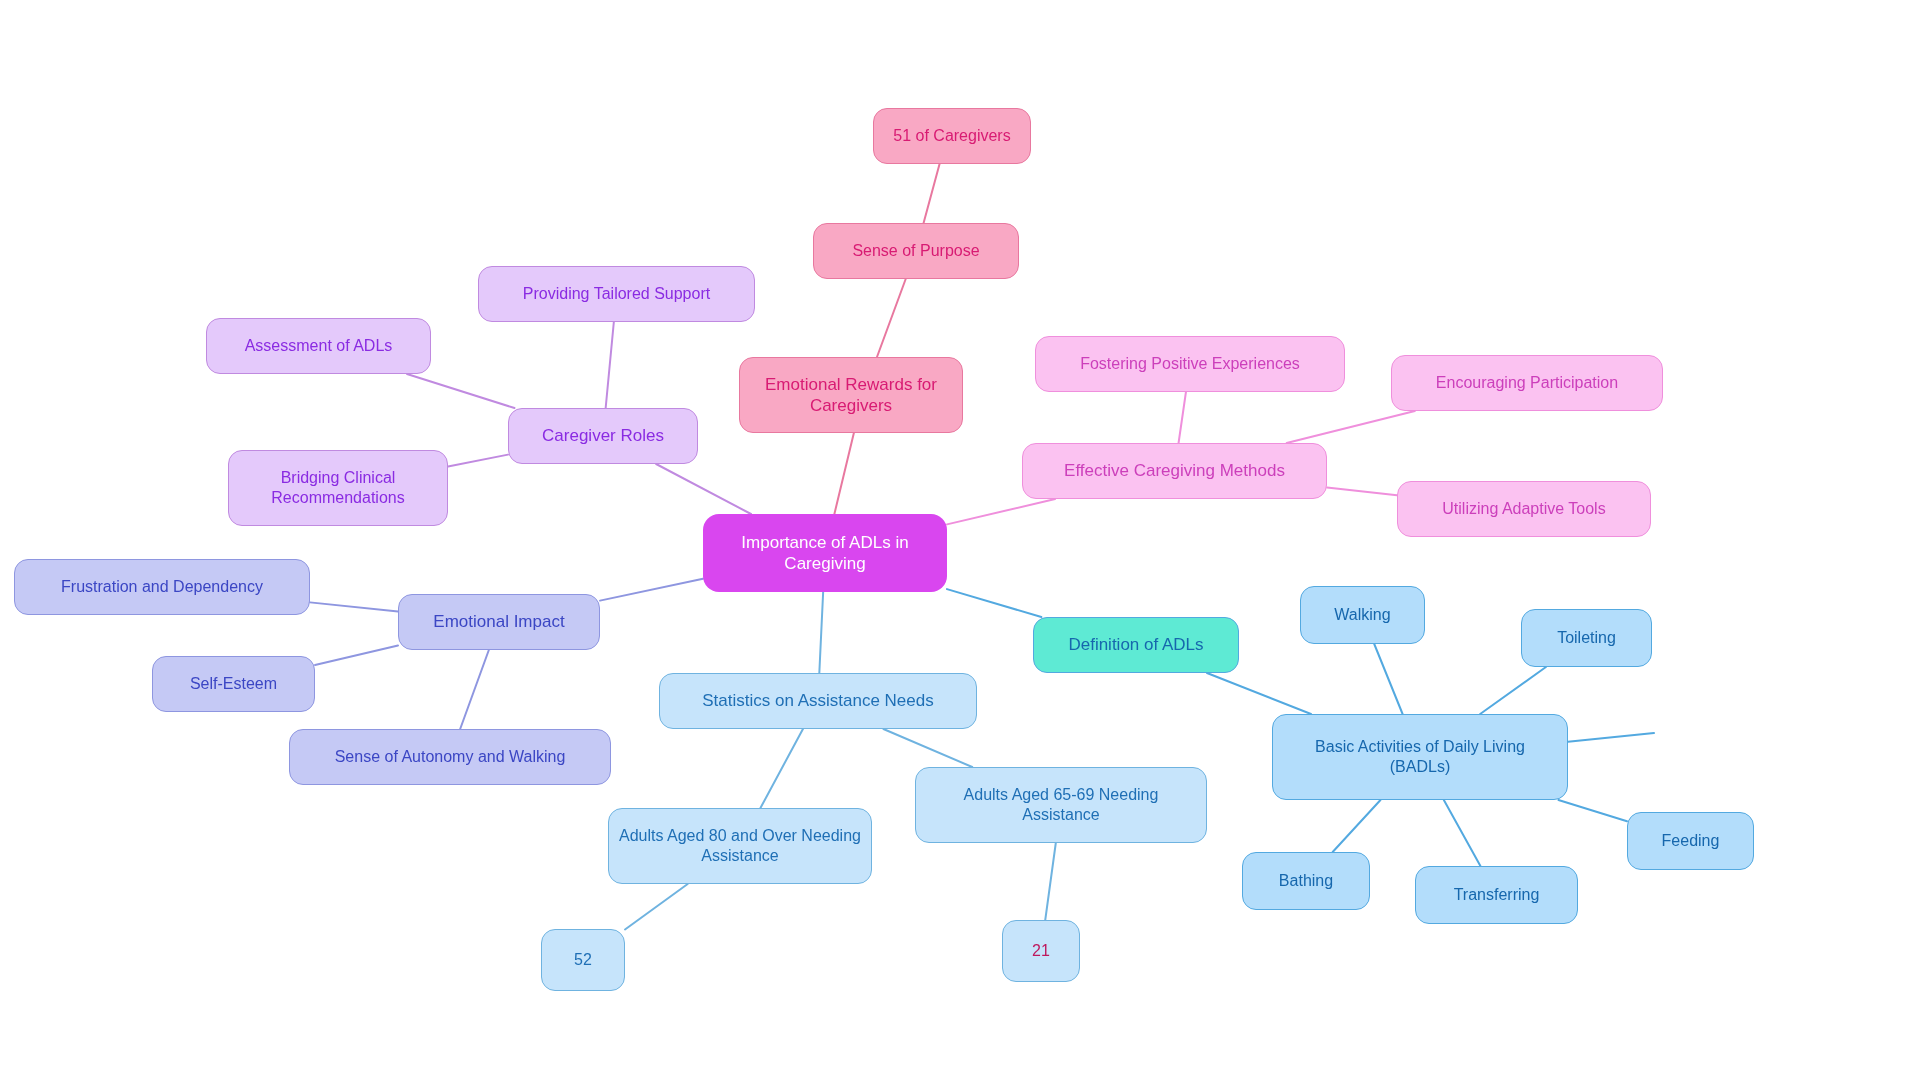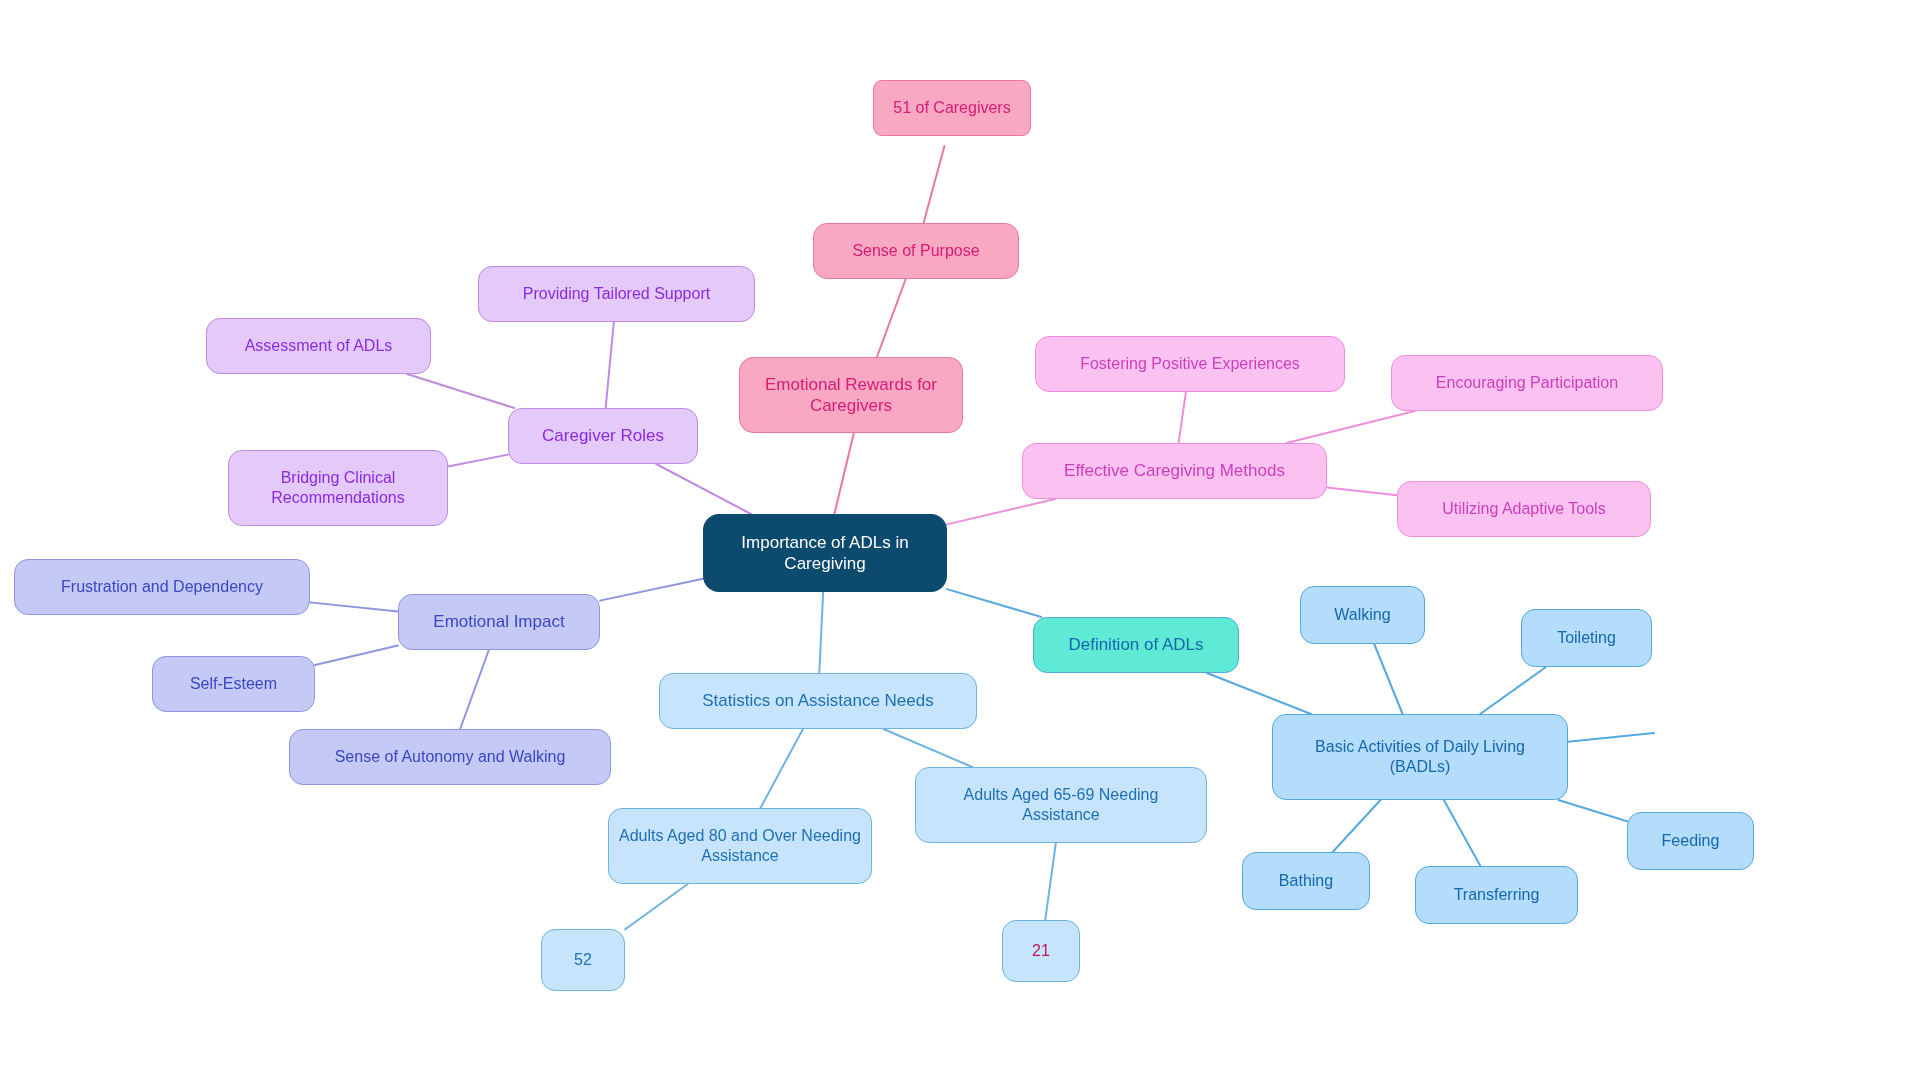--- a/index.html
+++ b/index.html
@@ -83,24 +83,24 @@
       <line x1="947" y1="589.0900321543409" x2="1041.3478260869565" y2="617" stroke="#53a9e0" stroke-width="2" stroke-linecap="round"></line>
       <line x1="1207" y1="673" x2="1310.9642857142858" y2="714" stroke="#53a9e0" stroke-width="2" stroke-linecap="round"></line>
       <line x1="1402.588028169014" y1="714" x2="1374.2429577464789" y2="644" stroke="#53a9e0" stroke-width="2" stroke-linecap="round"></line>
       <line x1="1480.1638655462184" y1="714" x2="1545.9243697478992" y2="667" stroke="#53a9e0" stroke-width="2" stroke-linecap="round"></line>
       <line x1="1568" y1="741.831024930748" x2="1654" y2="733.016620498615" stroke="#53a9e0" stroke-width="2" stroke-linecap="round"></line>
       <line x1="1558.470238095238" y1="800" x2="1627" y2="821.2809611829945" stroke="#53a9e0" stroke-width="2" stroke-linecap="round"></line>
       <line x1="1443.8369565217392" y1="800" x2="1480.4239130434783" y2="866" stroke="#53a9e0" stroke-width="2" stroke-linecap="round"></line>
       <line x1="1380.467741935484" y1="800" x2="1332.6612903225807" y2="852" stroke="#53a9e0" stroke-width="2" stroke-linecap="round"></line>
     </svg>
   <div id="node-layer">
-      <div class="mm-node root" style="left: 703px; top: 514px; width: 244px; height: 78px; background: #0c4a6e; color: rgb(255, 255, 255); border-color: rgb(20, 22, 31);">Importance of ADLs in Caregiving</div>
+      <div class="mm-node root" style="left: 703px; top: 514px; width: 244px; height: 78px; background: #d946ef; color: rgb(255, 255, 255); border-color: rgb(20, 22, 31);">Importance of ADLs in Caregiving</div>
       <div class="mm-node lvl1" style="left: 739px; top: 357px; width: 224px; height: 76px; background: rgb(249, 168, 196); color: rgb(216, 27, 115); border-color: rgb(232, 120, 159);">Emotional Rewards for Caregivers</div>
       <div class="mm-node lvl2" style="left: 813px; top: 223px; width: 206px; height: 56px; background: rgb(249, 168, 196); color: rgb(216, 27, 115); border-color: rgb(232, 120, 159);">Sense of Purpose</div>
-      <div class="mm-node lvl3" style="left: 873px; top: 80px; width: 158px; height: 56px; background: rgb(249, 168, 196); color: rgb(216, 27, 115); border-color: rgb(232, 120, 159); border-radius: 9px;">51 of Caregivers</div>
+      <div class="mm-node lvl3" style="left: 873px; top: 108px; width: 158px; height: 56px; background: rgb(249, 168, 196); color: rgb(216, 27, 115); border-color: rgb(232, 120, 159);">51 of Caregivers</div>
       <div class="mm-node lvl1" style="left: 1022px; top: 443px; width: 305px; height: 56px; background: rgb(251, 194, 241); color: rgb(204, 63, 187); border-color: rgb(239, 143, 220);">Effective Caregiving Methods</div>
       <div class="mm-node lvl2" style="left: 1035px; top: 336px; width: 310px; height: 56px; background: rgb(251, 194, 241); color: rgb(204, 63, 187); border-color: rgb(239, 143, 220);">Fostering Positive Experiences</div>
       <div class="mm-node lvl2" style="left: 1391px; top: 355px; width: 272px; height: 56px; background: rgb(251, 194, 241); color: rgb(204, 63, 187); border-color: rgb(239, 143, 220);">Encouraging Participation</div>
       <div class="mm-node lvl2" style="left: 1397px; top: 481px; width: 254px; height: 56px; background: rgb(251, 194, 241); color: rgb(204, 63, 187); border-color: rgb(239, 143, 220);">Utilizing Adaptive Tools</div>
       <div class="mm-node lvl1" style="left: 508px; top: 408px; width: 190px; height: 56px; background: rgb(228, 201, 251); color: rgb(138, 43, 226); border-color: rgb(192, 138, 224);">Caregiver Roles</div>
       <div class="mm-node lvl2" style="left: 478px; top: 266px; width: 277px; height: 56px; background: rgb(228, 201, 251); color: rgb(138, 43, 226); border-color: rgb(192, 138, 224);">Providing Tailored Support</div>
       <div class="mm-node lvl2" style="left: 206px; top: 318px; width: 225px; height: 56px; background: rgb(228, 201, 251); color: rgb(138, 43, 226); border-color: rgb(192, 138, 224);">Assessment of ADLs</div>
       <div class="mm-node lvl2" style="left: 228px; top: 450px; width: 220px; height: 76px; background: rgb(228, 201, 251); color: rgb(138, 43, 226); border-color: rgb(192, 138, 224);">Bridging Clinical Recommendations</div>
       <div class="mm-node lvl1" style="left: 398px; top: 594px; width: 202px; height: 56px; background: rgb(197, 201, 245); color: rgb(59, 70, 196); border-color: rgb(142, 150, 224);">Emotional Impact</div>
       <div class="mm-node lvl2" style="left: 14px; top: 559px; width: 296px; height: 56px; background: rgb(197, 201, 245); color: rgb(59, 70, 196); border-color: rgb(142, 150, 224);">Frustration and Dependency</div>

